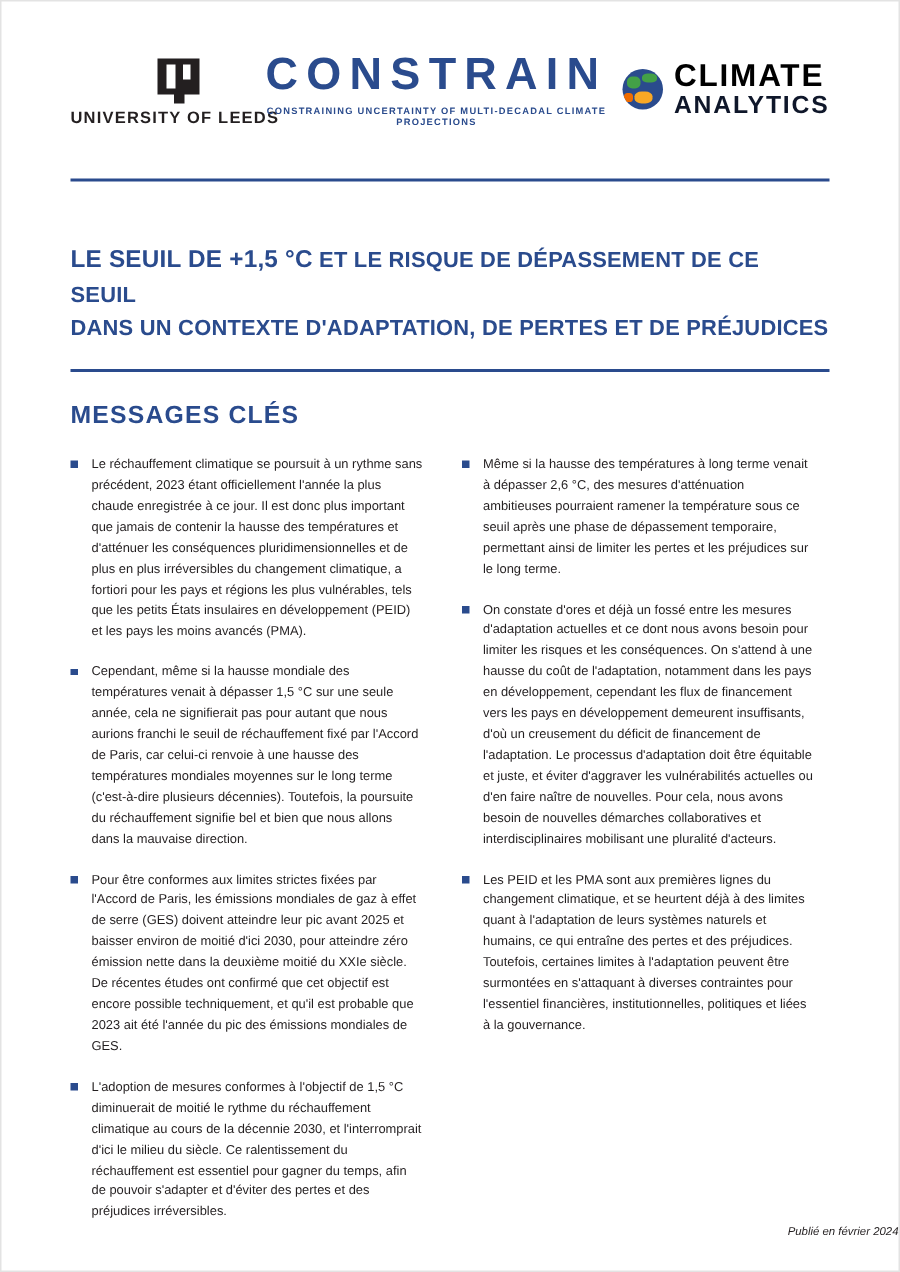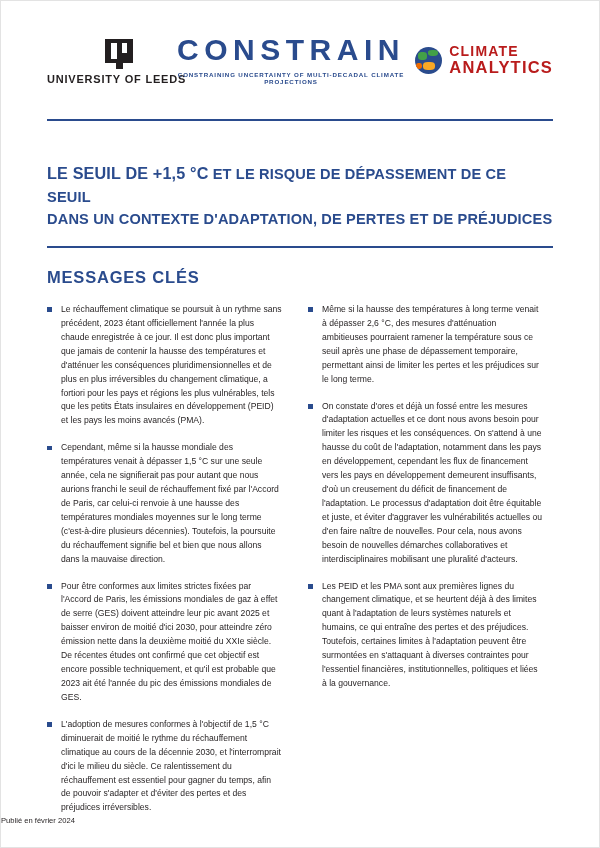--- a/index.html
+++ b/index.html
@@ -128,30 +128,30 @@
   }
   .globe .l1 { left: 3px;  top: 5px;  width: 9px;  height: 8px; }
   .globe .l2 { left: 13px; top: 3px;  width: 10px; height: 6px; }
   .globe .l3 { left: 8px;  top: 15px; width: 12px; height: 8px; background: #f9a825; }
   .globe .l4 { left: 1px;  top: 16px; width: 6px;  height: 6px; background: #ef6c00; }
   .climate-text {
     line-height: 1.05;
     text-align: left;
   }
   .climate-text .l-a {
-    font-size: 14px;
+    font-size: 21px;
     font-weight: bold;
     letter-spacing: 1.2px;
-    color: #b91c1c;
+    color: #000000;
   }
   .climate-text .l-b {
     font-size: 16.5px;
     font-weight: bold;
     letter-spacing: 1.2px;
-    color: #b91c1c;
+    color: #0f172a;
   }
   
   .rule {
     height: 2px;
     background: #2a4b8d;
     margin: 0 46px;
   }
   .title-block {
     padding: 18px 46px 16px 46px;
   }
@@ -206,23 +206,24 @@
     width: 4.5px;
     height: 4.5px;
     background: #2a4b8d;
   }
   
   .footer {
     position: absolute;
     left: 0;
     right: 0;
     bottom: 22px;
-    text-align: left;
+    text-align: right;
     font-size: 7.6px;
     color: #231f20;
+    font-style: italic;
   }
 </style>
 </head>
 <body>
 
 <div class="page">
 
   <div class="header">
 
     <div class="uol-logo">

